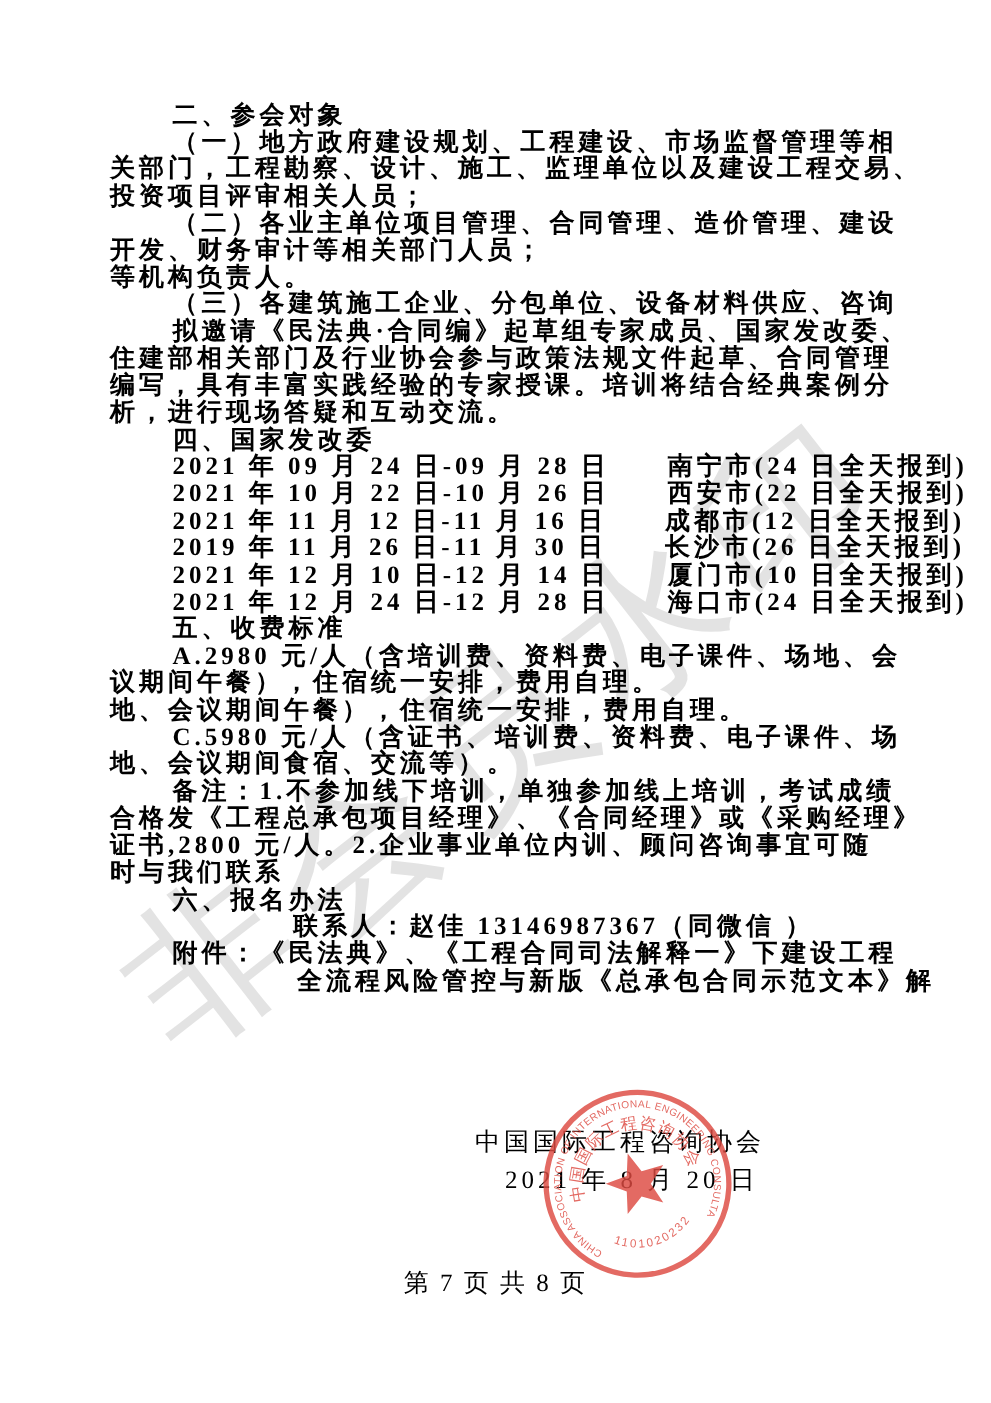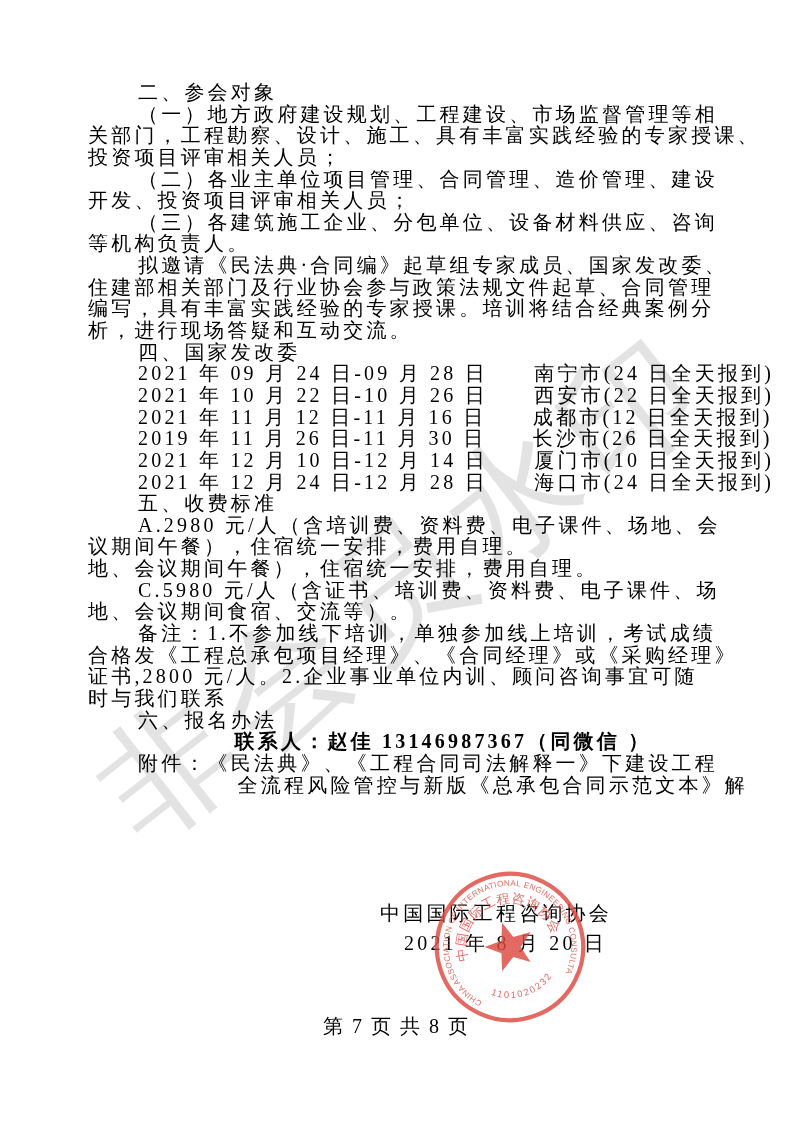--- a/index.html
+++ b/index.html
@@ -31,20 +31,21 @@
     left:88px;top:82px;
     width:660px;
     z-index:2;
   }
   .line{
     height:21.65px;
     line-height:21.65px;
     font-size:20px;
     letter-spacing:3.2px;
     white-space:nowrap;
+    font-weight:bold;
   }
   .indent-1{padding-left:50px;}
   .indent-2{padding-left:110px;text-align:right;}
   .bold{font-weight:bold;text-align:center;}
   .sig{
     position:absolute;
     font-size:20px;
     letter-spacing:3.2px;
     white-space:nowrap;
     z-index:2;
@@ -72,26 +73,26 @@
 </head>
 <body>
 
 <div id="page">
 
   <div id="watermark">非会员水印</div>
 
   <div id="doc-body">
       <div class="line indent-1">二、参会对象</div>
       <div class="line indent-1">（一）地方政府建设规划、工程建设、市场监督管理等相</div>
-      <div class="line">关部门，工程勘察、设计、施工、具有丰富实践经验的专家授课、</div>
+      <div class="line">关部门，工程勘察、设计、施工、监理单位以及建设工程交易、</div>
       <div class="line">投资项目评审相关人员；</div>
       <div class="line indent-1">（二）各业主单位项目管理、合同管理、造价管理、建设</div>
-      <div class="line">开发、投资项目评审相关人员；</div>
+      <div class="line">开发、财务审计等相关部门人员；</div>
+      <div class="line">等机构负责人。</div>
       <div class="line indent-1">（三）各建筑施工企业、分包单位、设备材料供应、咨询</div>
-      <div class="line">等机构负责人。</div>
       <div class="line indent-1">拟邀请《民法典·合同编》起草组专家成员、国家发改委、</div>
       <div class="line">住建部相关部门及行业协会参与政策法规文件起草、合同管理</div>
       <div class="line">编写，具有丰富实践经验的专家授课。培训将结合经典案例分</div>
       <div class="line">析，进行现场答疑和互动交流。</div>
       <div class="line indent-1">四、国家发改委</div>
       <div class="line indent-1">2021 年 09 月 24 日-09 月 28 日　　南宁市(24 日全天报到)</div>
       <div class="line indent-1">2021 年 10 月 22 日-10 月 26 日　　西安市(22 日全天报到)</div>
       <div class="line indent-1">2021 年 11 月 12 日-11 月 16 日　　成都市(12 日全天报到)</div>
       <div class="line indent-1">2019 年 11 月 26 日-11 月 30 日　　长沙市(26 日全天报到)</div>
       <div class="line indent-1">2021 年 12 月 10 日-12 月 14 日　　厦门市(10 日全天报到)</div>

